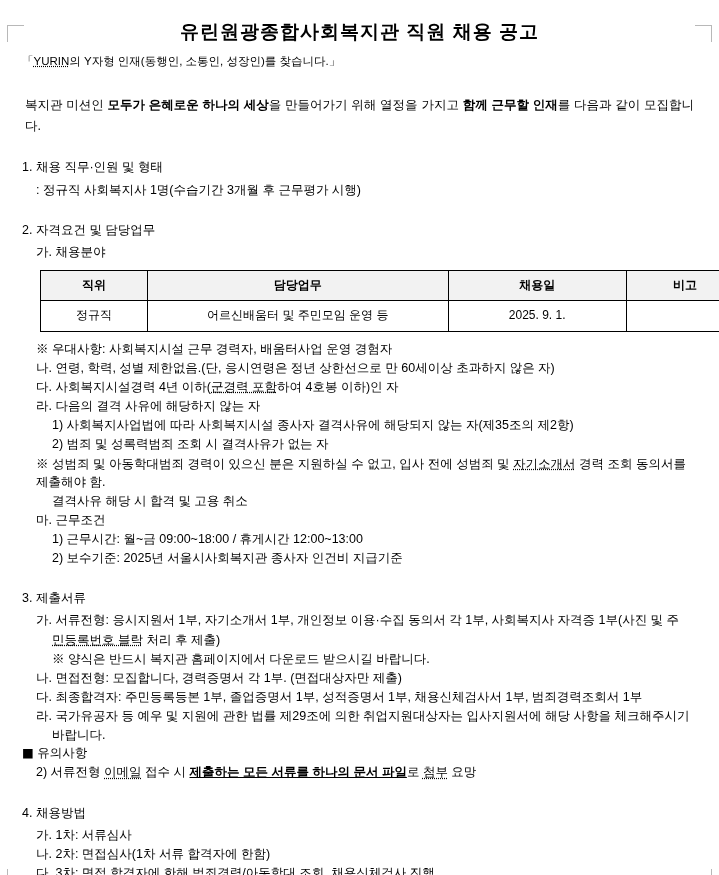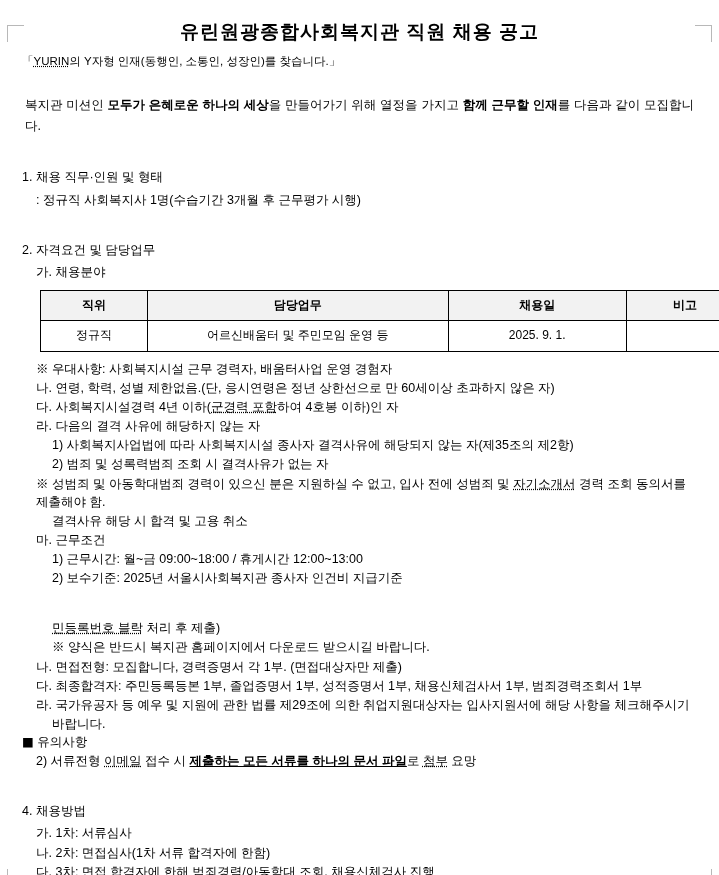--- a/index.html
+++ b/index.html
@@ -58,21 +58,21 @@
   .intro {
     margin-top: 26px;
     font-size: 12.5px;
     line-height: 1.65;
     text-align: justify;
     padding: 0 3px;
   }
   .b { font-weight: bold; }
 
   .sec {
-    margin-top: 32px;
+    margin-top: 22px;
     font-size: 12.5px;
   }
   .sec-head {
     font-weight: normal;
     margin-bottom: 4px;
   }
   .lvl1 { margin-left: 14px; margin-top: 2px; }
   .lvl2 { margin-left: 30px; margin-top: 2px; }
   .tight { margin-top: 1px; }
 
@@ -174,20 +174,25 @@
   <div class="lvl1 tight">
     <span>※ 성범죄 및 아동학대범죄 경력이 있으신 분은 지원하실 수 없고, 입사 전에 성범죄 및 </span><span class="dotline">자기소개서</span><span> 경력 조회 동의서를 제출해야 함.</span>
   </div>
   <div class="lvl2 tight">결격사유 해당 시 합격 및 고용 취소</div>
 
   <div class="lvl1 tight">마. 근무조건</div>
   <div class="lvl2 tight">1) 근무시간: 월~금 09:00~18:00 / 휴게시간 12:00~13:00</div>
   <div class="lvl2 tight">2) 보수기준: 2025년 서울시사회복지관 종사자 인건비 지급기준</div>
 
   <div class="sec">
+    <div class="sec-head">
+      <span>3.</span>
+      <span>제출서류</span>
+    </div>
+    <div class="lvl1 tight">가. 서류전형: 응시지원서 1부, 자기소개서 1부, 개인정보 이용·수집 동의서 각 1부, 사회복지사 자격증 1부(사진 및 주</div>
     <div class="wrap-ind tight">
       <span class="dotline">민등록번호 블락</span><span> 처리 후 제출)</span>
     </div>
     <div class="lvl2 tight">※ 양식은 반드시 복지관 홈페이지에서 다운로드 받으시길 바랍니다.</div>
     <div class="lvl1 tight">나. 면접전형: 모집합니다, 경력증명서 각 1부. (면접대상자만 제출)</div>
     <div class="lvl1 tight">다. 최종합격자: 주민등록등본 1부, 졸업증명서 1부, 성적증명서 1부, 채용신체검사서 1부, 범죄경력조회서 1부</div>
     <div class="lvl1 tight">라. 국가유공자 등 예우 및 지원에 관한 법률 제29조에 의한 취업지원대상자는 입사지원서에 해당 사항을 체크해주시기</div>
     <div class="wrap-ind tight">바랍니다.</div>
   </div>
 

